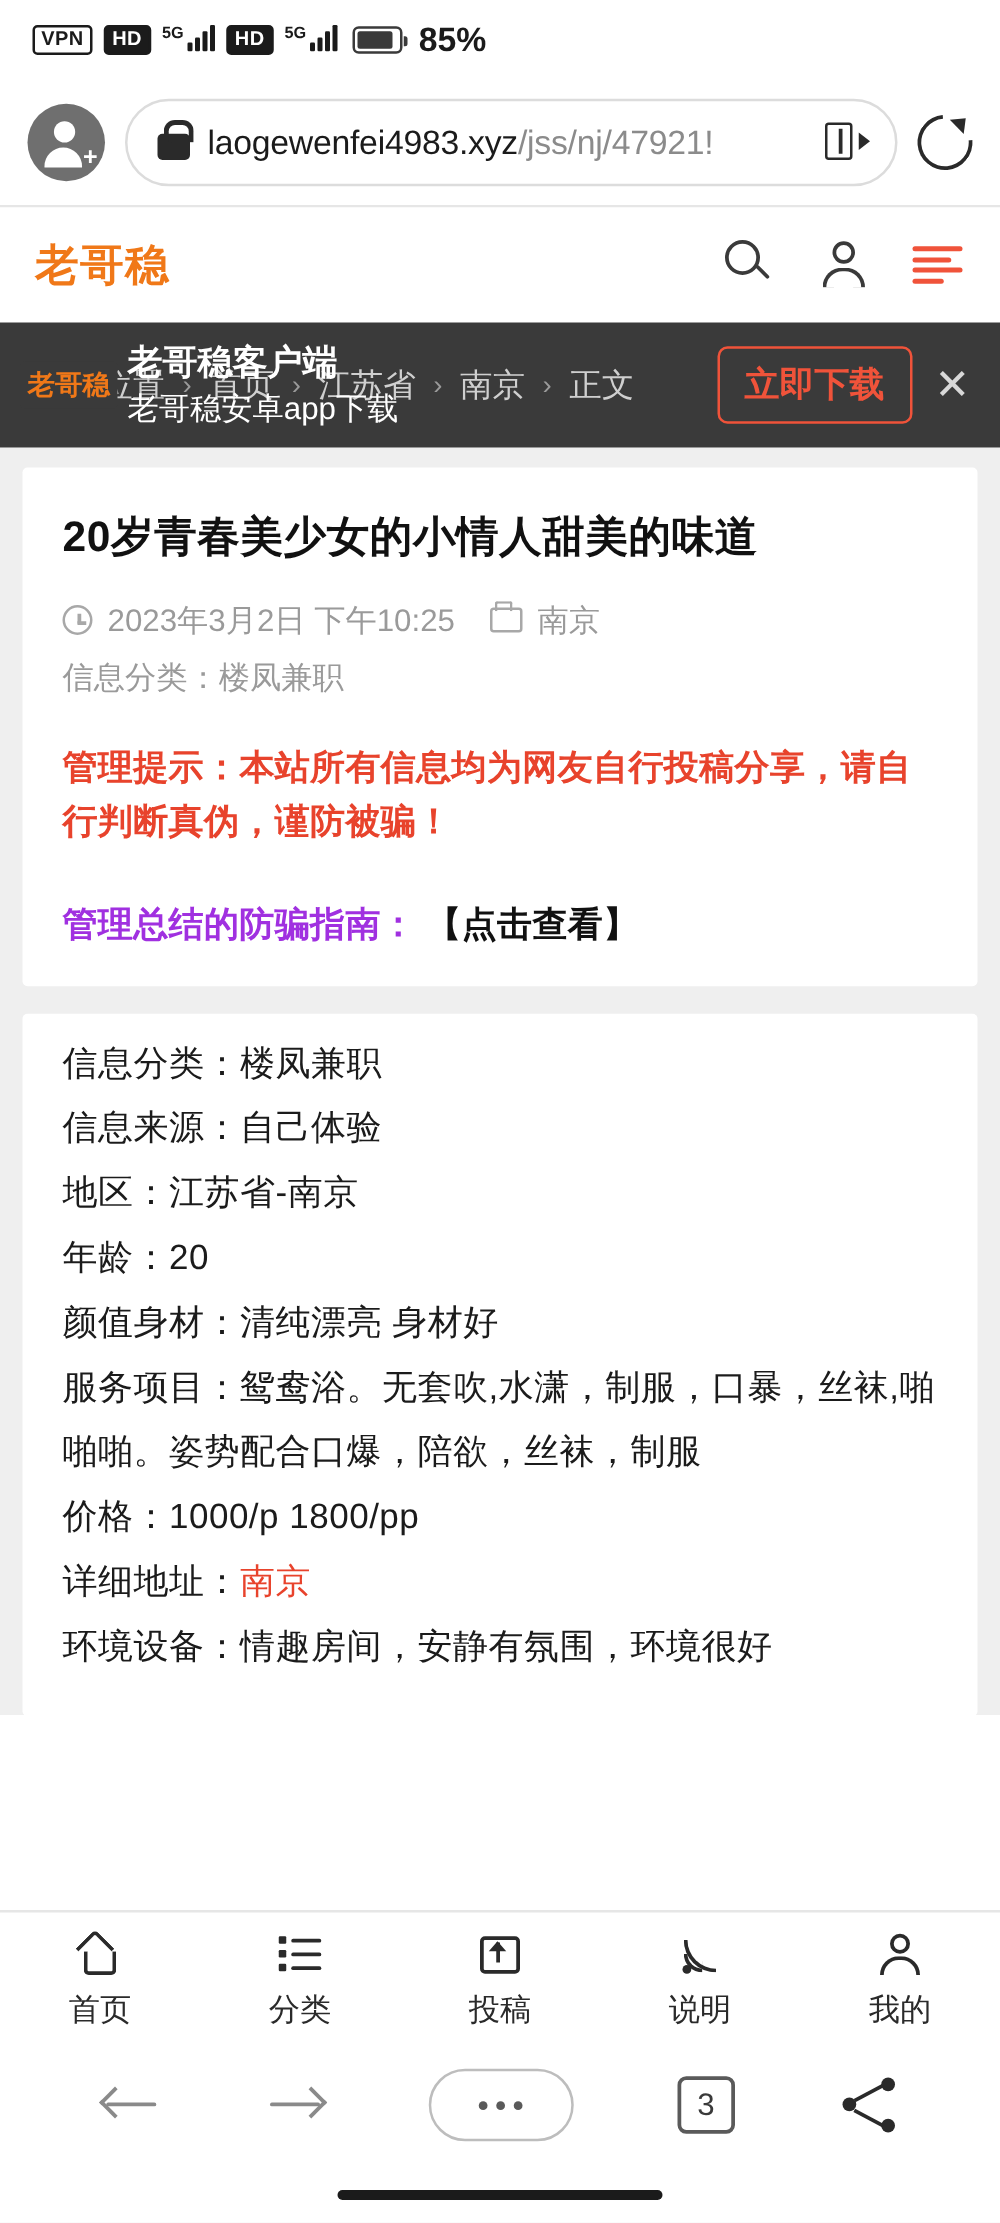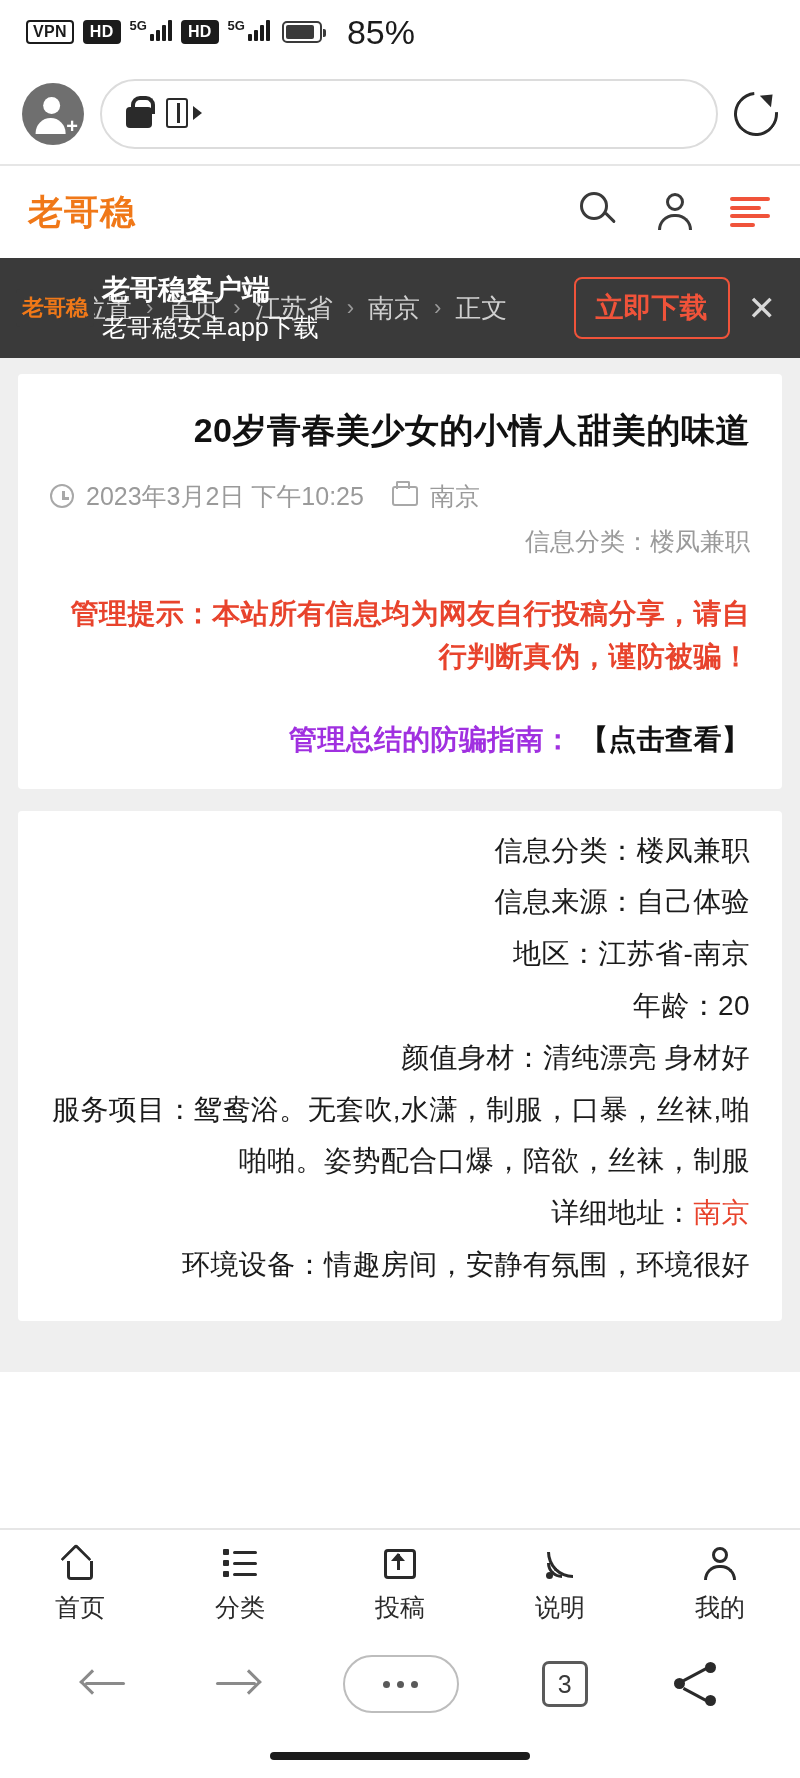--- a/index.html
+++ b/index.html
@@ -96,21 +96,21 @@
     border-radius: 0 2px 2px 0;
   }
   .battery i {
     position: absolute;
     left: 2px; top: 2px; bottom: 2px;
     width: 78%;
     background: #3a3a3a;
     border-radius: 2px;
     display: block;
   }
-  .batt-text { font-size: 34px; font-weight: 400; color: #1b1b1b; margin-left: 16px; }
+  .batt-text { font-size: 27px; font-weight: 700; color: #1b1b1b; margin-left: 4px; }
 
   
   .browserbar {
     height: 100px;
     display: flex;
     align-items: center;
     gap: 16px;
     padding: 0 22px;
     background: #ffffff;
   }
@@ -349,21 +349,20 @@
   .page {
     background: #efefef;
     padding: 16px 18px 0;
     height: 1014px;
     overflow: hidden;
   }
   .card {
     background: #ffffff;
     border-radius: 4px;
     padding: 34px 32px 30px;
-    text-align: right;
   }
   .card + .card { margin-top: 22px; }
   .art-title {
     font-size: 34px;
     font-weight: 700;
     color: #111111;
     line-height: 1.35;
     letter-spacing: .5px;
   }
   .meta-row {
@@ -616,20 +615,21 @@
 </div>
 
 <div class="browserbar">
   <div class="avatar-btn">
     <span class="head"></span>
       <span class="body"></span>
       <span class="plus">+</span>
   </div>
   <div class="urlbar">
     <span class="lock"></span>
+    <span class="url-text"><span>laogewenfei4983.xyz</span><span class="dim">/jss/nj/47921!</span></span>
     <span class="reader-icon">
       <span class="bk"></span>
         <span class="snd"></span>
     </span>
   </div>
   <div class="reload">
     <span class="ring"></span>
       <span class="arrow"></span>
   </div>
 </div>
@@ -693,20 +693,21 @@
     <div class="guide"><span class="lbl">管理总结的防骗指南：</span>&nbsp;<span class="lnk">【点击查看】</span></div>
   </div>
 
   <div class="card info-list">
     <div class="info-line"><span>信息分类：</span><span>楼凤兼职</span></div>
     <div class="info-line"><span>信息来源：</span><span>自己体验</span></div>
     <div class="info-line"><span>地区：</span><span>江苏省-南京</span></div>
     <div class="info-line"><span>年龄：</span><span>20</span></div>
     <div class="info-line"><span>颜值身材：</span><span>清纯漂亮 身材好</span></div>
     <div class="info-line"><span>服务项目：</span><span>鸳鸯浴。无套吹,水潇，制服，口暴，丝袜,啪啪啪。姿势配合口爆，陪欲，丝袜，制服</span></div>
+    <div class="info-line"><span>价格：</span><span>1000/p 1800/pp</span></div>
     <div class="info-line"><span>详细地址：</span><span class="red">南京</span></div>
     <div class="info-line"><span>环境设备：</span><span>情趣房间，安静有氛围，环境很好</span></div>
   </div>
 
 </div>
 
 <div class="tabbar">
   <div class="tab">
     <span class="ti home">
         <span class="roof"></span>

